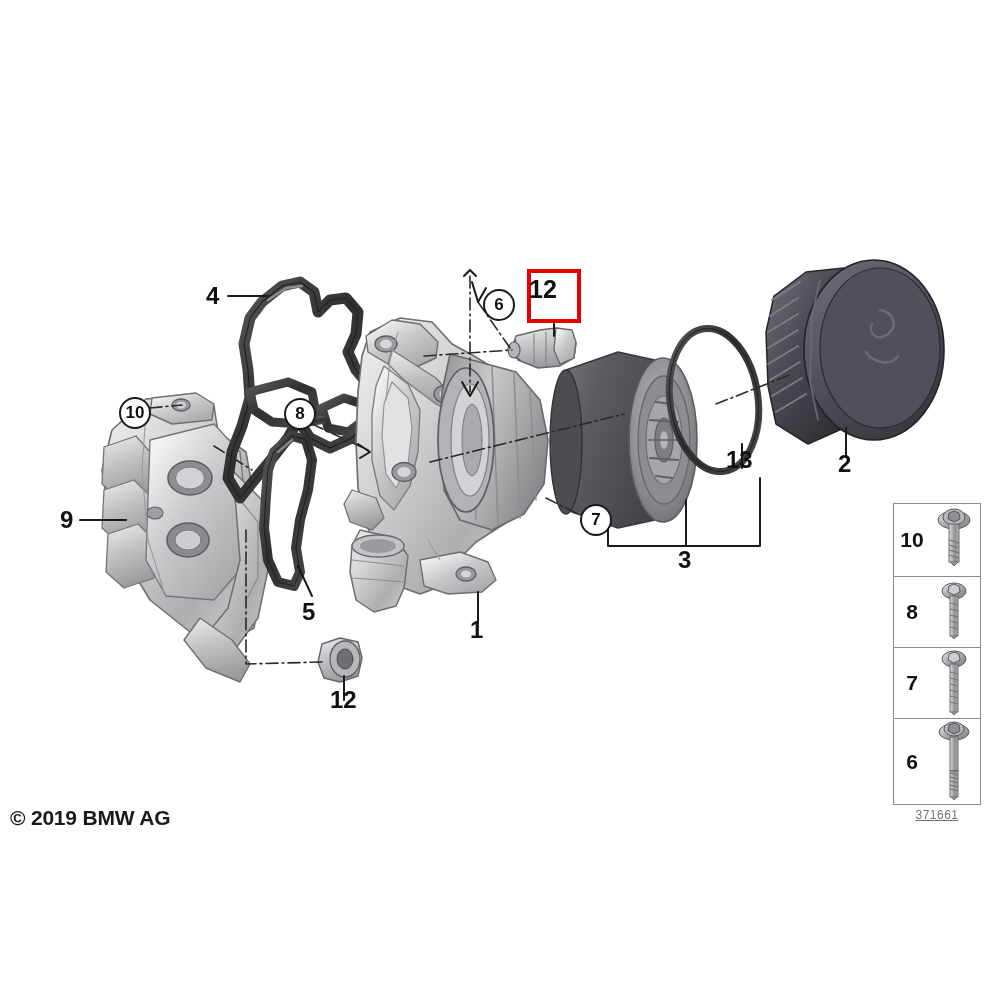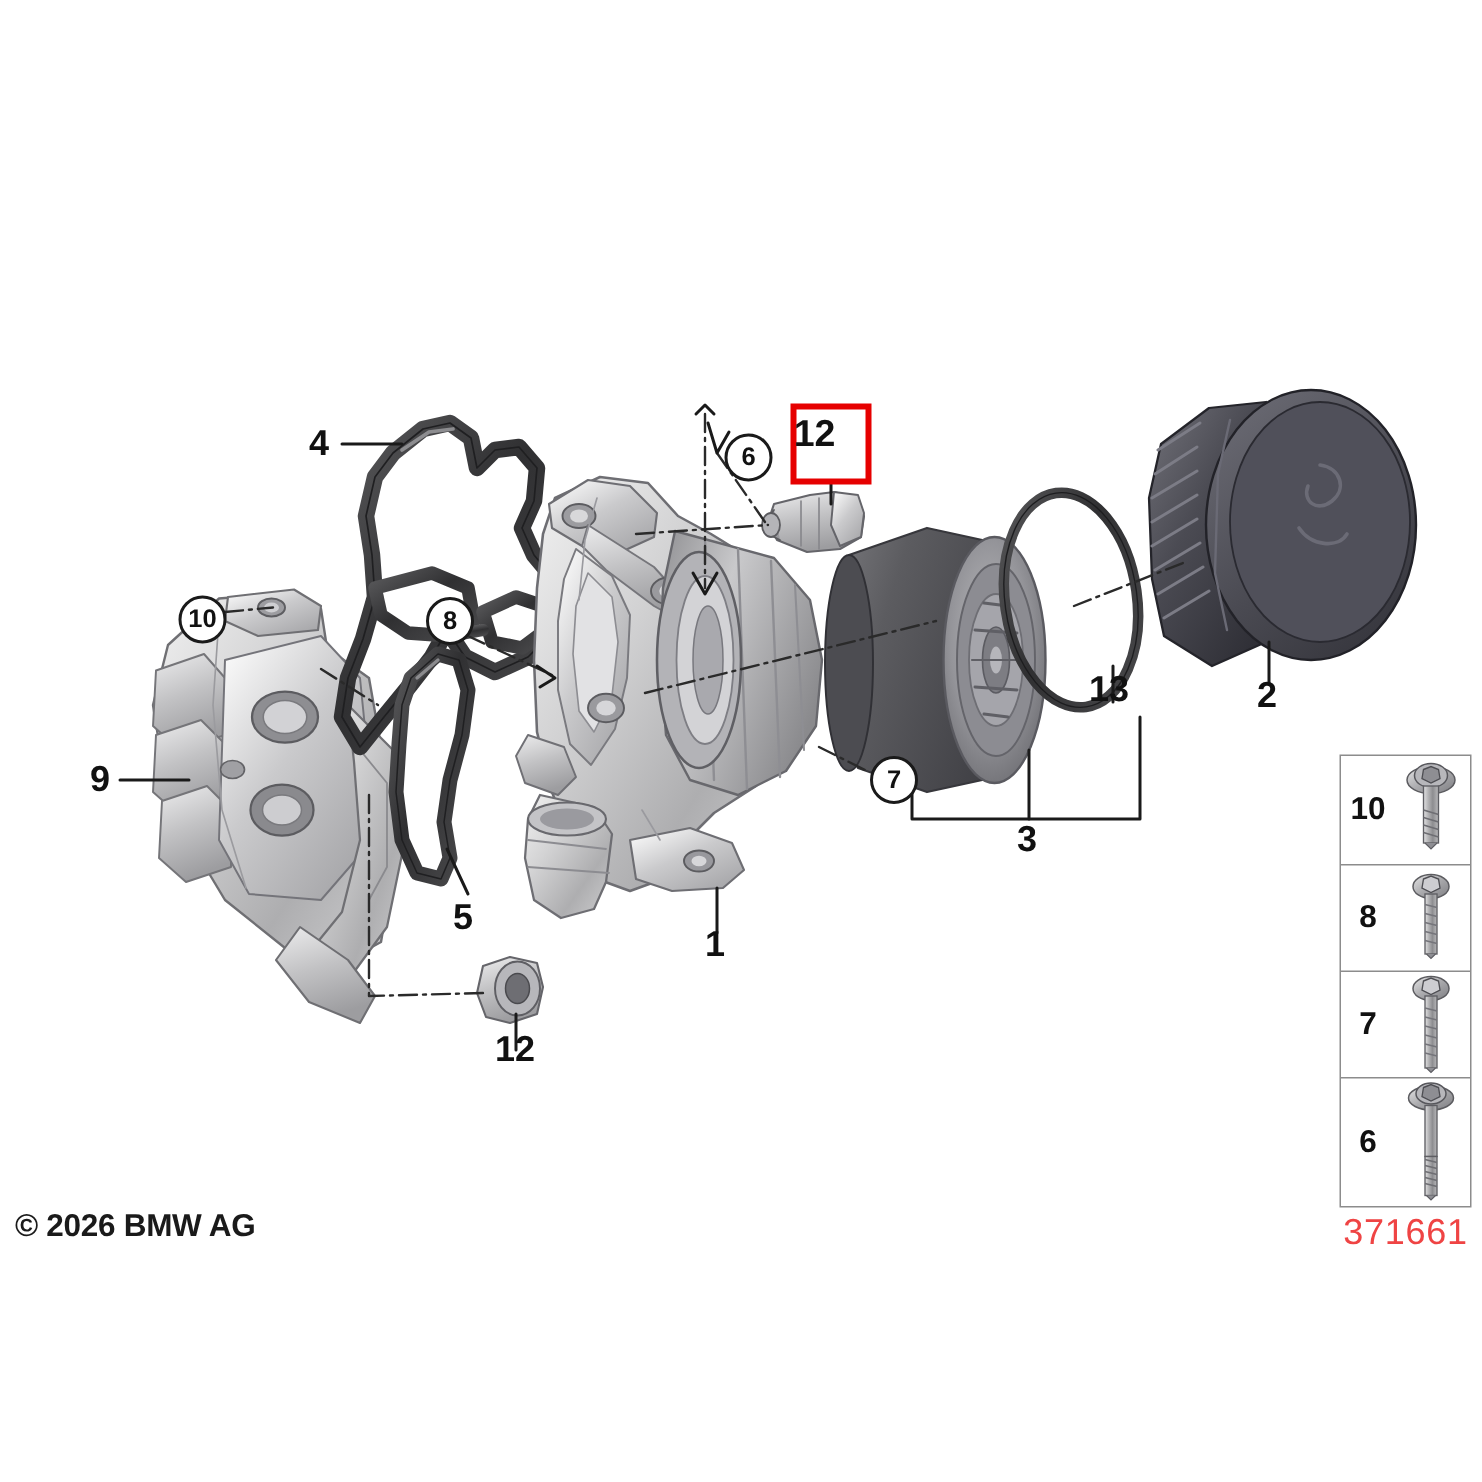--- a/index.html
+++ b/index.html
@@ -40,21 +40,21 @@
     display:flex;align-items:center;
   }
   .legend-row:last-child{border-bottom:none;}
   .legend-num{
     font-size:21px;font-weight:bold;color:#111;
     width:36px;text-align:center;flex:0 0 36px;
   }
   .legend-art{flex:1;height:100%;position:relative;}
   #legend-number{
     position:absolute;left:893px;top:808px;width:88px;text-align:center;
-    font-size:24px;color:#ef4444;letter-spacing:0.5px;
+    font-size:12px;color:#737373;letter-spacing:0.5px;text-decoration:underline;
   }
   #copyright{
     position:absolute;left:10px;top:806px;
     font-size:21px;font-weight:bold;color:#1a1a1a;letter-spacing:-0.2px;
   }
 </style>
 </head>
 <body>
 
 <div id="diagram-root">
@@ -411,15 +411,15 @@
             <rect x="20" y="52" width="8" height="26" fill="url(#boltGrad)" stroke="#5e5e63" stroke-width="0.9"></rect>
             <path d="M20 54 L28 56 M20 58 L28 60 M20 62 L28 64 M20 66 L28 68 M20 70 L28 72" stroke="#6e6e73" stroke-width="1.1" fill="none"></path>
             <path d="M21 78 L24 81 L27 78" fill="#8e8e93" stroke="#5e5e63" stroke-width="0.8"></path>
           </svg>
         </span>
       </div>
     </div>
 
     <div id="legend-number">371661</div>
 
-    <div id="copyright">© 2026 BMW AG</div>
+    <div id="copyright">© 2019 BMW AG</div>
 
 </div>
 
 </body></html>

